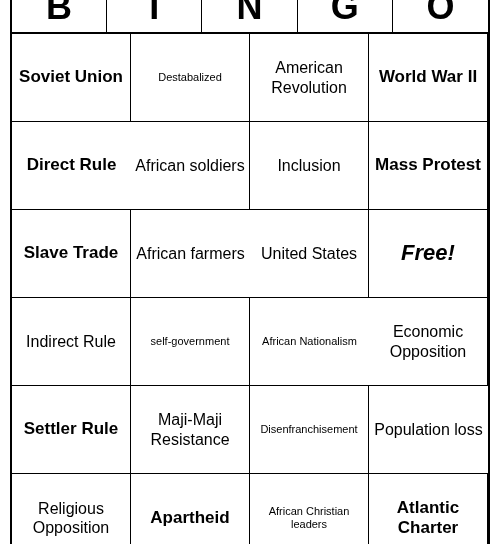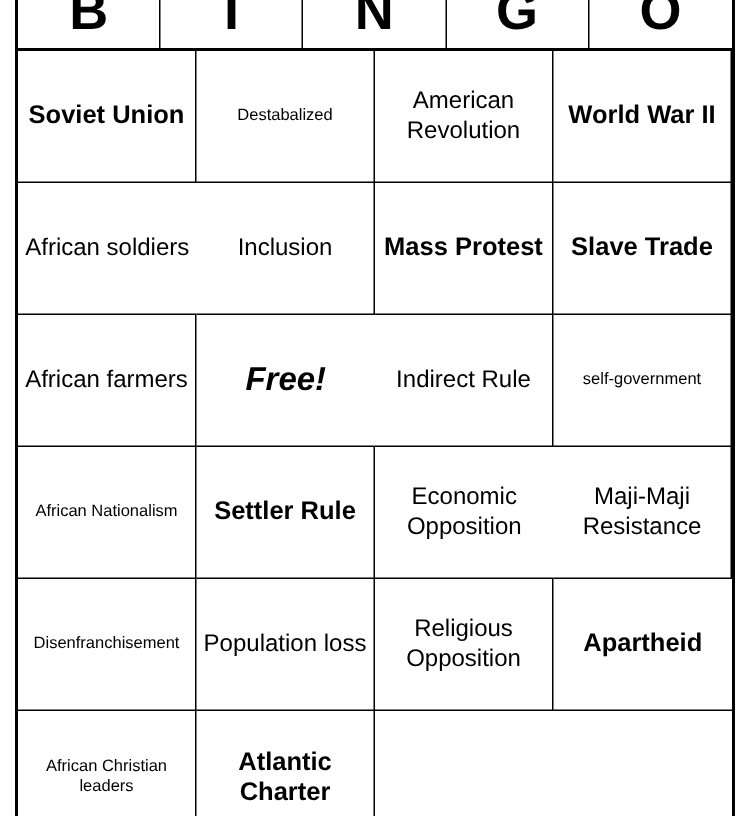--- a/index.html
+++ b/index.html
@@ -89,51 +89,57 @@
       <div class="bingo-cell">
         <span class="cell-small">Destabalized</span>
       </div>
       <div class="bingo-cell">
         <span>American Revolution</span>
       </div>
       <div class="bingo-cell">
         <span class="cell-large">World War II</span>
       </div>
       <div class="bingo-cell">
+        <span class="cell-large">Direct Rule</span>
+      </div>
+      <div class="bingo-cell">
         <span>African soldiers</span>
       </div>
       <div class="bingo-cell">
         <span>Inclusion</span>
       </div>
       <div class="bingo-cell">
         <span class="cell-large">Mass Protest</span>
       </div>
       <div class="bingo-cell">
         <span class="cell-large">Slave Trade</span>
       </div>
       <div class="bingo-cell">
         <span>African farmers</span>
       </div>
       <div class="bingo-cell">
+        <span>United States</span>
+      </div>
+      <div class="bingo-cell">
         <span class="cell-free">Free!</span>
       </div>
       <div class="bingo-cell">
         <span>Indirect Rule</span>
       </div>
       <div class="bingo-cell">
         <span class="cell-small">self-government</span>
       </div>
       <div class="bingo-cell">
         <span class="cell-small">African Nationalism</span>
       </div>
       <div class="bingo-cell">
-        <span class="cell-large">Settler Rule</span>
+        <span>Economic Opposition</span>
       </div>
       <div class="bingo-cell">
-        <span>Economic Opposition</span>
+        <span class="cell-large">Settler Rule</span>
       </div>
       <div class="bingo-cell">
         <span>Maji-Maji Resistance</span>
       </div>
       <div class="bingo-cell">
         <span class="cell-small">Disenfranchisement</span>
       </div>
       <div class="bingo-cell">
         <span>Population loss</span>
       </div>

